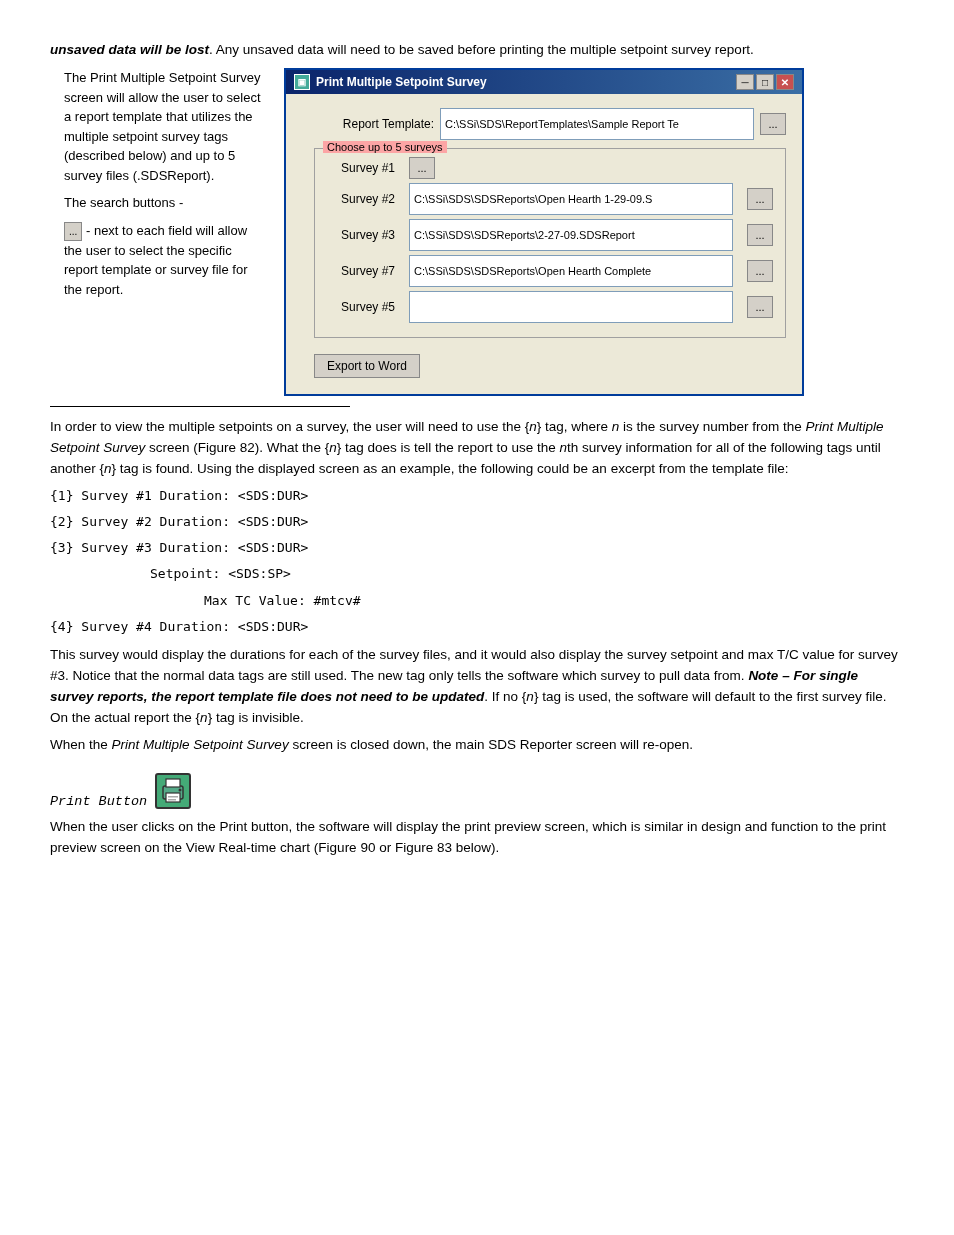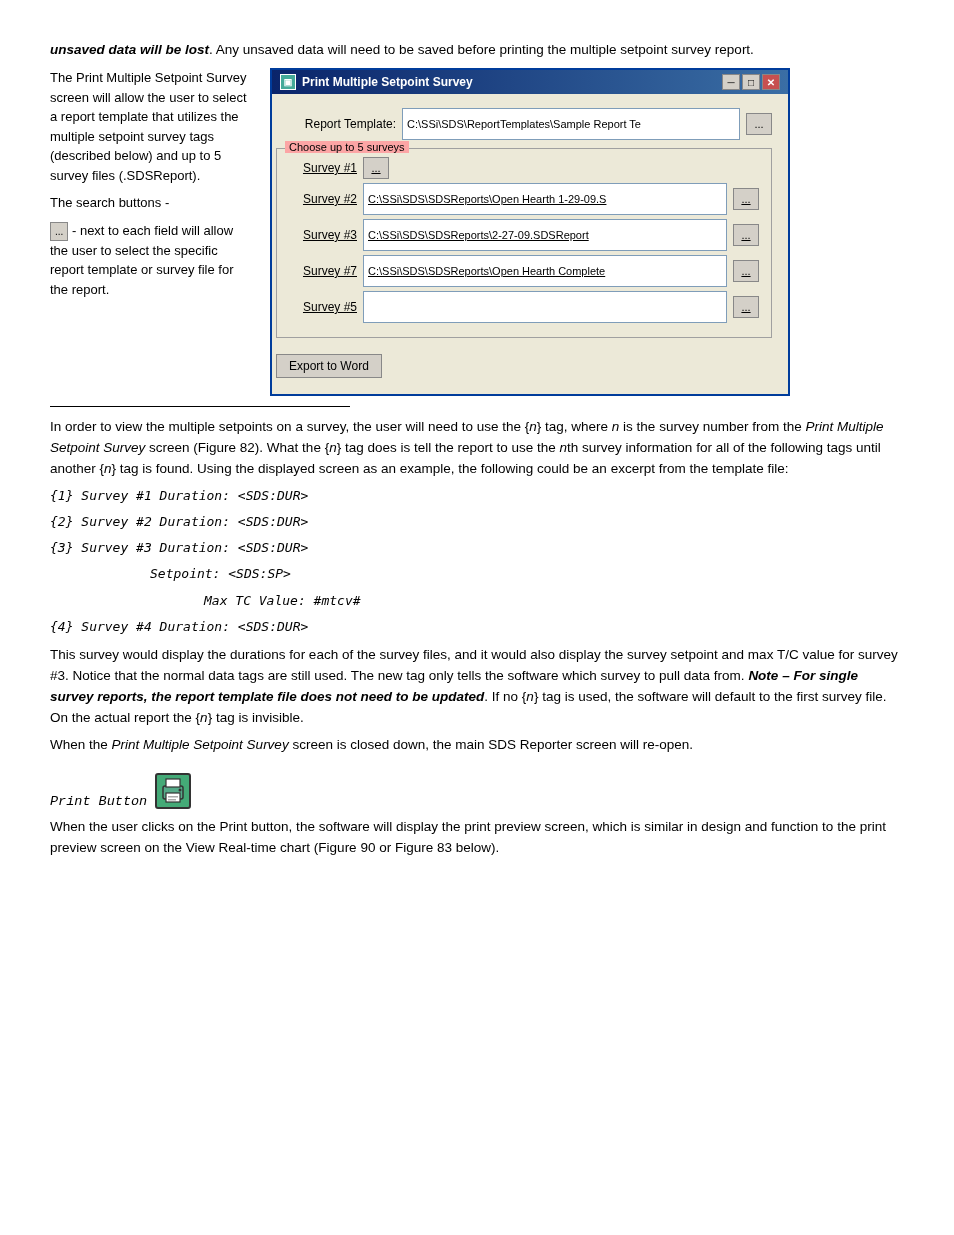--- a/index.html
+++ b/index.html
@@ -18,20 +18,21 @@
       display: flex;
       gap: 20px;
       margin-bottom: 10px;
     }
 
     .left-col {
       width: 200px;
       flex-shrink: 0;
       font-size: 13px;
       line-height: 1.55;
+      margin-left: 14px;
     }
 
     .right-col {
       flex: 1;
     }
 
     
     .dialog {
       border: 2px solid #003c9b;
       background: #ece9d8;
@@ -88,21 +89,21 @@
       color: #000;
       font-family: Arial, sans-serif;
     }
 
     .dialog-btn-close {
       background: #c75050;
       color: #fff;
     }
 
     .dialog-body {
-      padding: 14px 16px 16px 4px;
+      padding: 14px 16px 16px 28px;
     }
 
     .field-row {
       display: flex;
       align-items: center;
       margin-bottom: 8px;
       gap: 6px;
     }
 
     .field-label {
@@ -150,22 +151,21 @@
       left: 8px;
       background: #fca5a5;
       padding: 0 4px;
       font-size: 11px;
     }
 
     .survey-row {
       display: flex;
       align-items: center;
       margin-bottom: 4px;
-      gap: 6px;
-      text-decoration: underline;
+      gap: 14px;
     }
 
     .survey-label {
       text-align: right;
       min-width: 68px;
       font-size: 12px;
     }
 
     .export-btn {
       border: 1px solid #888;
@@ -183,21 +183,20 @@
       background: #d4d0c8;
       font-size: 10px;
       padding: 1px 4px;
       cursor: pointer;
       vertical-align: middle;
     }
 
     .code-text {
       font-family: monospace;
       font-size: 13px;
-      font-style: italic;
     }
 
     .italic-text { font-style: italic; }
     .bold-text { font-weight: bold; }
     .bold-italic-text { font-weight: bold; font-style: italic; }
 
     .divider-line {
       border: none;
       border-top: 1px solid #000;
       width: 300px;

